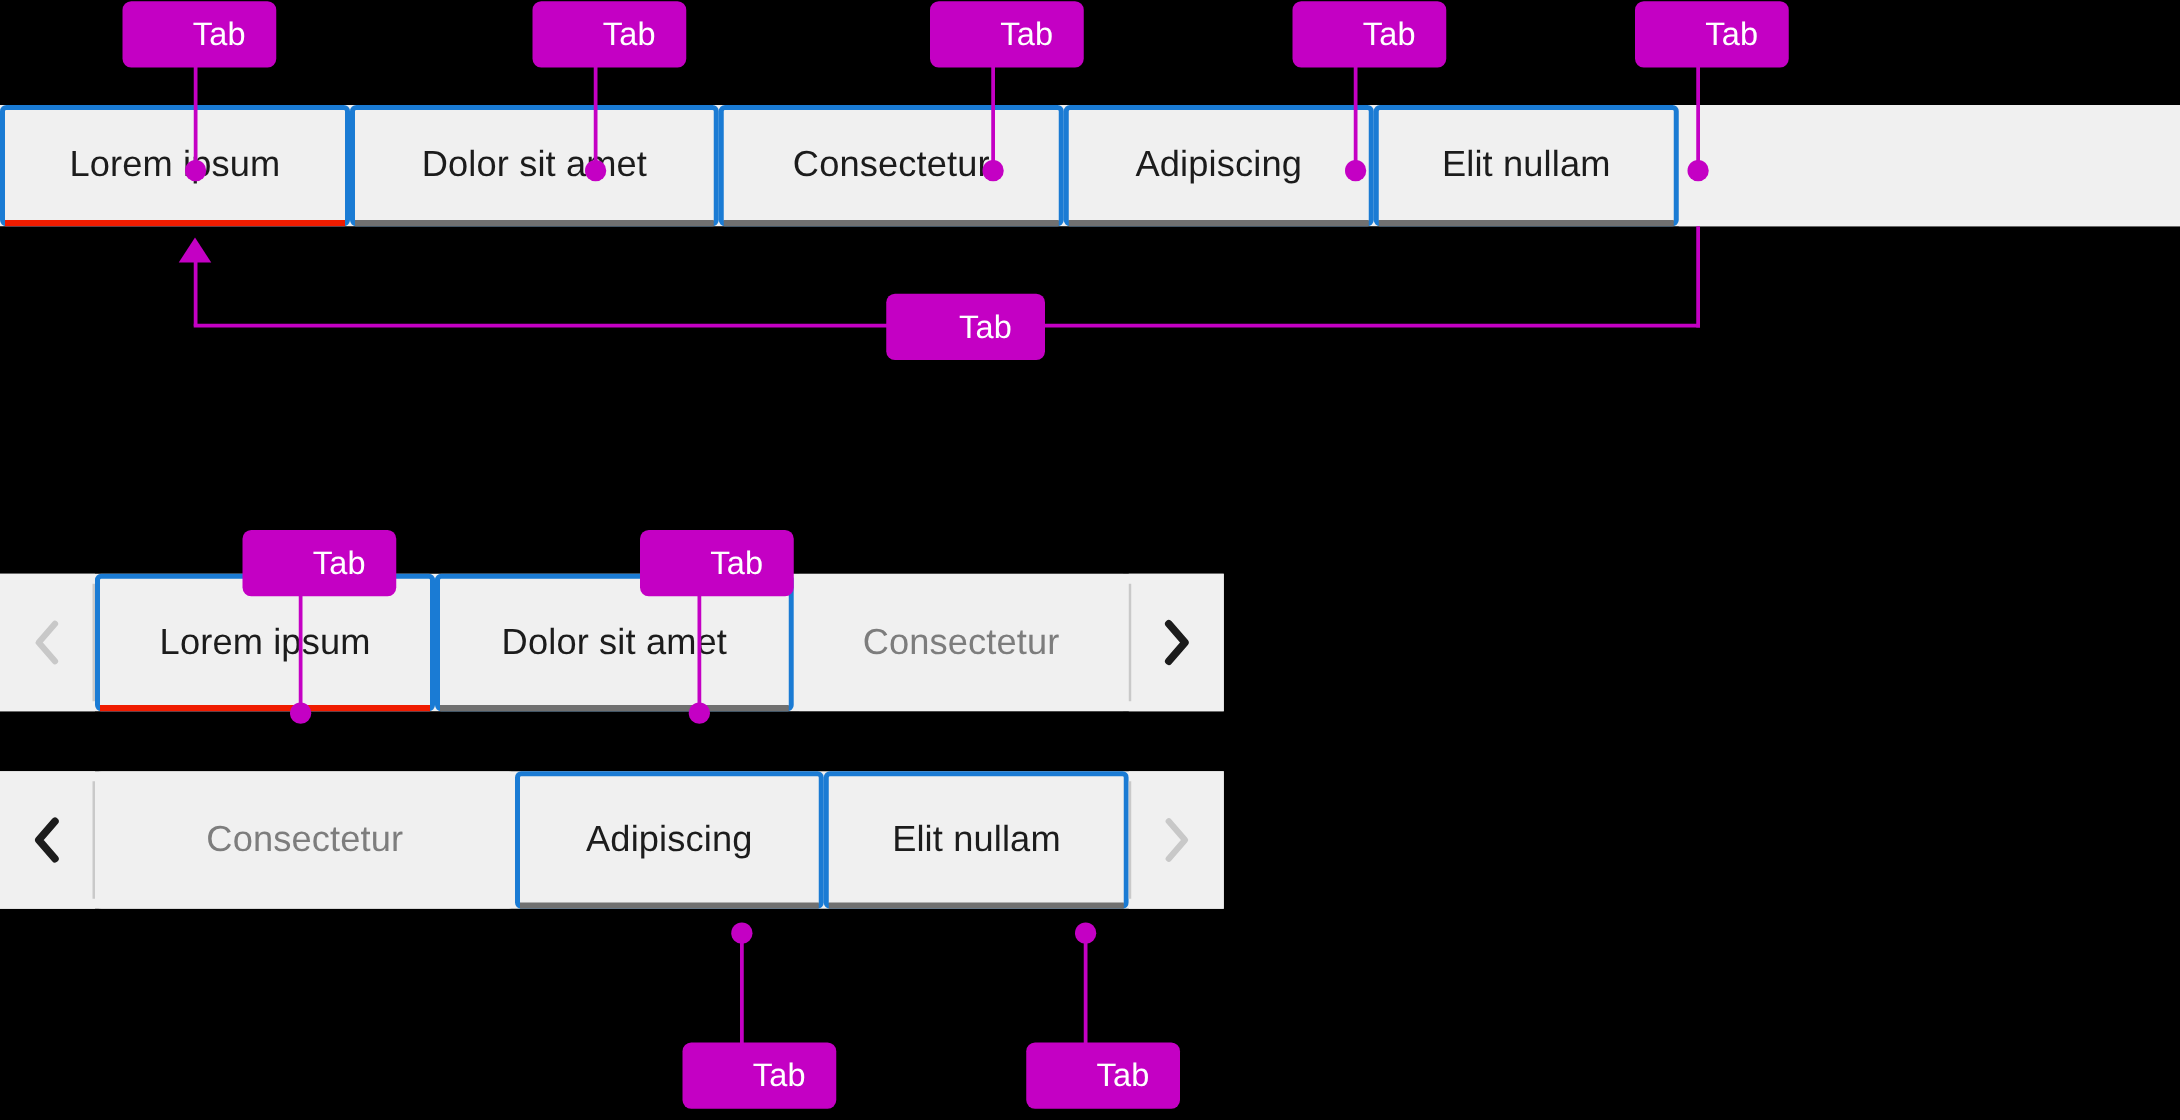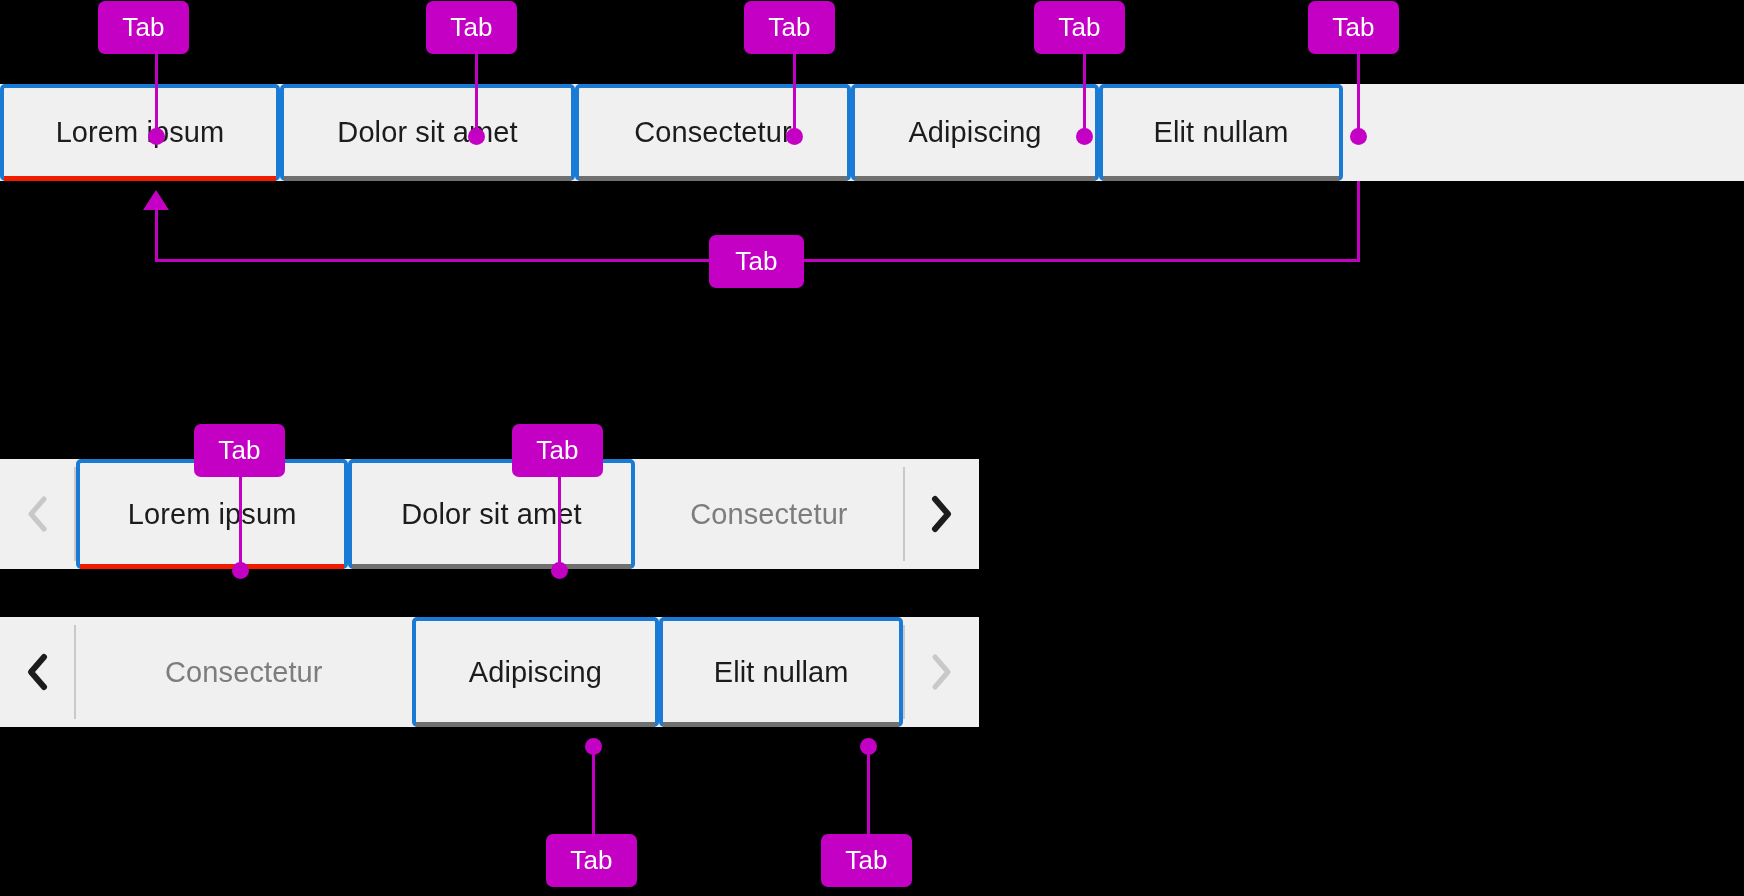--- a/index.html
+++ b/index.html
@@ -86,20 +86,21 @@
   .badge {
     position: absolute;
     background: #c400c4;
     color: #ffffff;
     border-radius: 7px;
     font-size: 26px;
     display: flex;
     align-items: center;
     justify-content: center;
     letter-spacing: .2px;
+    padding-left: 32px;
   }
   .lead {
     position: absolute;
     background: #c400c4;
   }
   .dot {
     position: absolute;
     width: 17px; height: 17px;
     border-radius: 50%;
     background: #c400c4;

